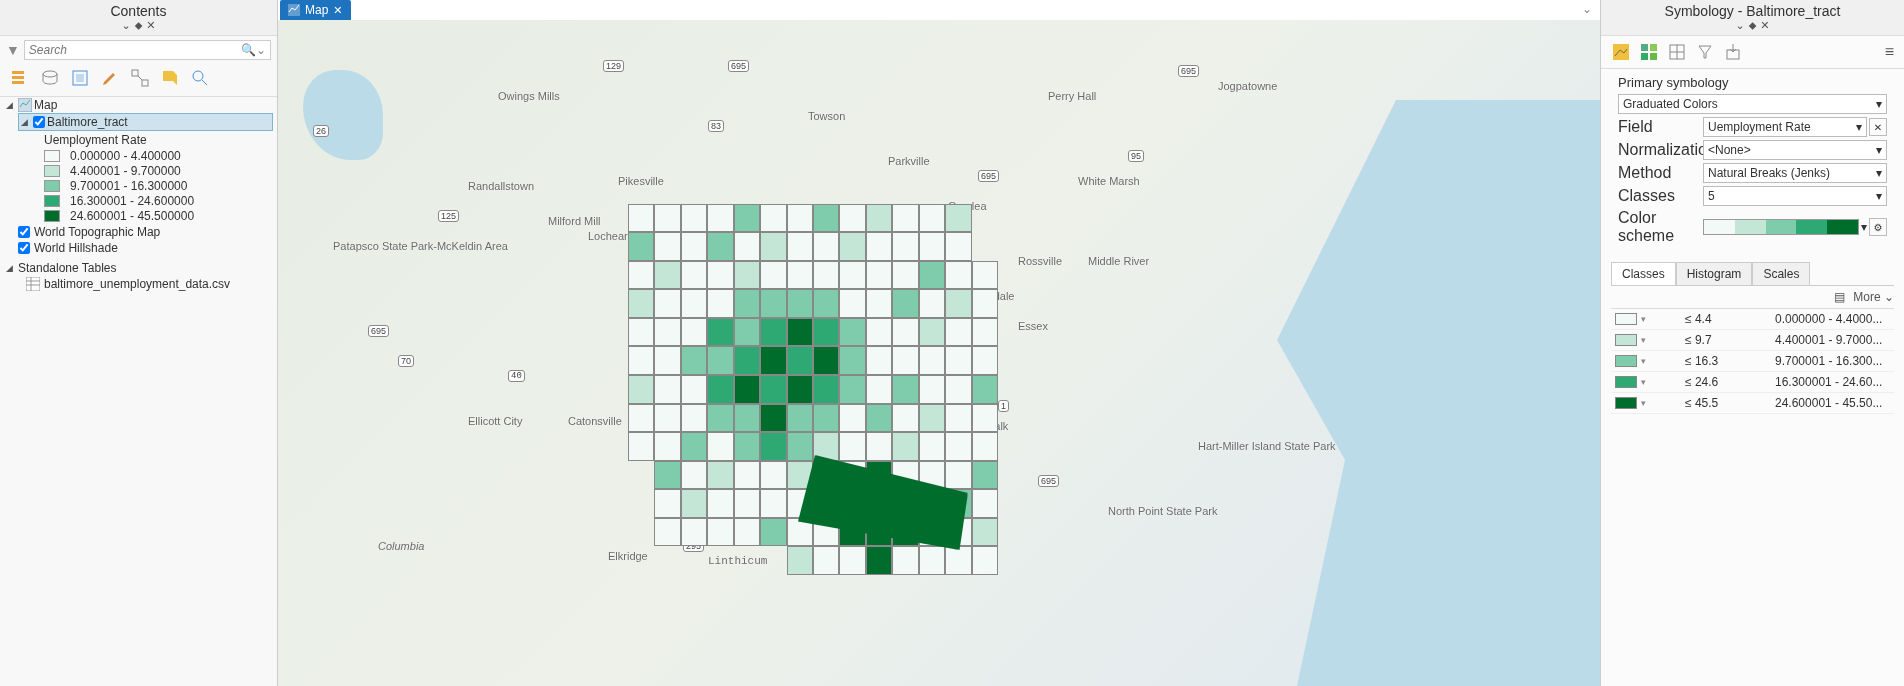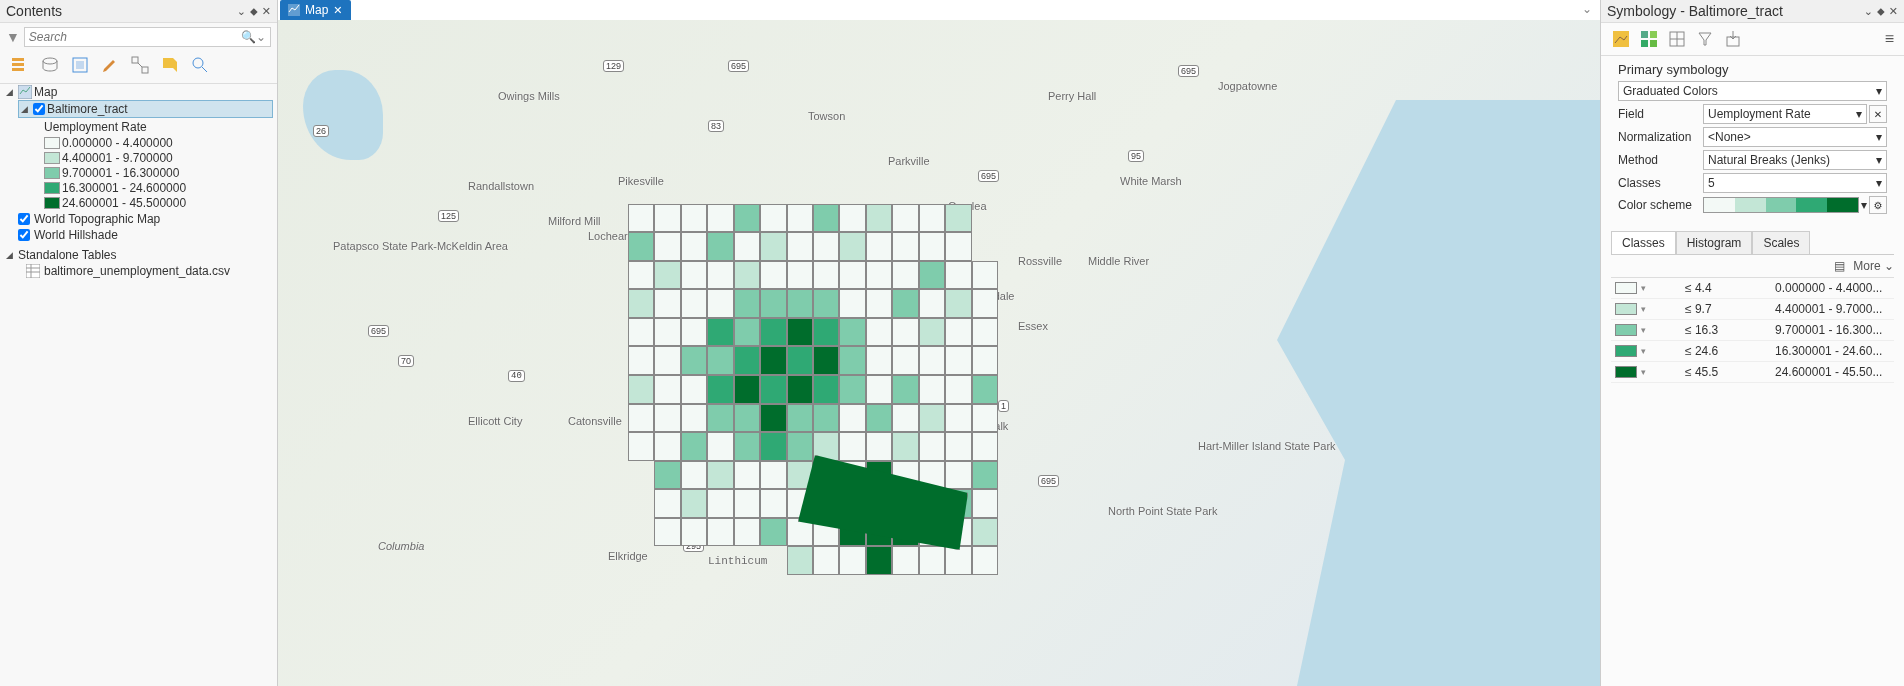--- a/index.html
+++ b/index.html
@@ -1,41 +1,41 @@
 <!DOCTYPE html>
 <html><head>
 <meta charset="utf-8">
 <style>
 * { box-sizing: border-box; margin: 0; padding: 0; font-family: "Segoe UI", sans-serif; }
 body { width: 1904px; height: 686px; display: flex; background: #fff; overflow: hidden; font-size: 12px; color: #323232; }
 
 
 .contents-panel { width: 278px; border-right: 1px solid #ccc; display: flex; flex-direction: column; background: #f8f8f8; }
-.panel-header { display: flex; align-items: center; justify-content: space-between; padding: 3px 6px; background: #f0f0f0; border-bottom: 1px solid #ddd; font-size: 14px; }
+.panel-header { display: flex; align-items: center; justify-content: space-between; padding: 3px 6px; background: #f0f0f0; border-bottom: 1px solid #ddd; font-size: 14px; flex-direction: column; }
 .panel-header-title { font-weight: normal; }
 .panel-header-icons { display: flex; gap: 4px; }
 .panel-header-icons span { cursor: pointer; color: #555; font-size: 11px; }
 .search-row { display: flex; align-items: center; padding: 4px 6px; gap: 4px; }
 .filter-icon { color: #888; font-size: 14px; cursor: pointer; }
 .search-box { flex: 1; display: flex; align-items: center; border: 1px solid #ccc; background: #fff; padding: 2px 4px; }
 .search-box input { border: none; outline: none; flex: 1; font-size: 12px; font-style: italic; color: #888; }
 .search-box .mag { color: #888; cursor: pointer; }
 .toolbar-row { display: flex; gap: 10px; padding: 4px 10px 8px; border-bottom: 1px solid #ddd; }
 .toolbar-icon { width: 20px; height: 20px; cursor: pointer; display: flex; align-items: center; justify-content: center; }
 .section-heading { padding: 6px 10px; font-weight: bold; font-size: 13px; }
 .tree { padding: 0 4px; }
 .tree-row { display: flex; align-items: center; padding: 1px 2px; gap: 2px; }
 .tree-row.selected { background: #cfe3ee; border: 1px solid #7fb5d4; }
 .tree-arrow { width: 10px; color: #555; cursor: pointer; font-size: 9px; }
 .tree-check { width: 12px; height: 12px; }
 .mapglobe { width: 14px; height: 14px; }
 .tree-label { font-size: 12px; }
 .legend-block { margin-left: 40px; }
 .legend-title { font-size: 12px; margin: 2px 0; }
-.legend-item { display: flex; align-items: center; gap: 2px; margin: 1px 0; }
+.legend-item { display: flex; align-items: center; gap: 10px; margin: 1px 0; }
 .swatch { width: 16px; height: 12px; border: 1px solid #999; }
 .sub-layer { margin-left: 14px; display: flex; align-items: center; gap: 4px; padding: 1px 0; }
 .table-icon { width: 14px; height: 14px; display: inline-flex; }
 
 
 .map-area { flex: 1; position: relative; background: #eef3ee; overflow: hidden; }
 .map-tabs { display: flex; background: #fff; border-bottom: 2px solid #1e73be; }
 .map-tab { display: flex; align-items: center; gap: 5px; background: #1e73be; color: #fff; padding: 3px 8px; font-size: 12px; border-radius: 2px 2px 0 0; margin-left: 2px; }
 .map-tab .close-x { cursor: pointer; color: #fff; font-size: 11px; }
 .map-tab-collapse { margin-left: auto; padding: 2px 8px; color: #888; cursor: pointer; }
@@ -51,21 +51,21 @@
 
 
 .symbology-panel { width: 304px; border-left: 1px solid #ccc; background: #fbfbfb; display: flex; flex-direction: column; }
 .sym-tabs { display: flex; gap: 8px; padding: 6px 10px; border-bottom: 1px solid #ddd; align-items: center; }
 .sym-tab-icon { width: 20px; height: 20px; cursor: pointer; }
 .sym-menu { margin-left: auto; cursor: pointer; font-size: 16px; color: #555; }
 .sym-section { padding: 6px 17px; }
 .sym-section-title { font-size: 13px; margin-bottom: 4px; }
 .dropdown-full { width: 100%; border: 1px solid #bbb; background: #fff; padding: 2px 4px; font-size: 12px; display: flex; justify-content: space-between; cursor: pointer; }
 .field-row { display: flex; align-items: center; margin: 3px 0; }
-.field-row label { width: 85px; font-size: 12px; }
+.field-row label { width: 85px; font-size: 16px; }
 .field-row .dropdown-full { flex: 1; }
 .field-row .extra-btn { width: 18px; height: 18px; border: 1px solid #bbb; margin-left: 2px; display: flex; align-items: center; justify-content: center; cursor: pointer; font-size: 10px; }
 .color-ramp { flex: 1; height: 16px; display: flex; border: 1px solid #999; }
 .color-ramp div { flex: 1; }
 .classes-tabs { display: flex; border-bottom: 1px solid #ccc; margin: 8px 10px 0; }
 .classes-tab { padding: 4px 10px; border: 1px solid #ccc; border-bottom: none; background: #f0f0f0; font-size: 12px; cursor: pointer; }
 .classes-tab.active { background: #fff; }
 .classes-toolbar { display: flex; justify-content: flex-end; align-items: center; padding: 4px 10px; gap: 8px; color: #555; }
 .classes-table { margin: 0 10px; border-top: 1px solid #ddd; }
 .classes-table .hdr { display: flex; background: #f0f0f0; border-bottom: 1px solid #ddd; }
@@ -227,21 +227,21 @@
     <div class="map-bg"></div>
     <div class="water bay"></div>
     <div class="water res"></div>
     <div id="place-labels">
         <div class="place-label" style="left: 220px; top: 70px;">Owings Mills</div>
         <div class="place-label" style="left: 530px; top: 90px;">Towson</div>
         <div class="place-label" style="left: 770px; top: 70px;">Perry Hall</div>
         <div class="place-label" style="left: 940px; top: 60px;">Jogpatowne</div>
         <div class="place-label" style="left: 340px; top: 155px;">Pikesville</div>
         <div class="place-label" style="left: 610px; top: 135px;">Parkville</div>
-        <div class="place-label" style="left: 842px; top: 155px;">White Marsh</div>
+        <div class="place-label" style="left: 800px; top: 155px;">White Marsh</div>
         <div class="place-label" style="left: 190px; top: 160px;">Randallstown</div>
         <div class="place-label" style="left: 270px; top: 195px;">Milford Mill</div>
         <div class="place-label" style="left: 310px; top: 210px;">Lochearn</div>
         <div class="place-label" style="left: 670px; top: 180px;">Overlea</div>
         <div class="place-label" style="left: 740px; top: 235px;">Rossville</div>
         <div class="place-label" style="left: 810px; top: 235px;">Middle River</div>
         <div class="place-label" style="left: 690px; top: 270px;">Rosedale</div>
         <div class="place-label" style="left: 740px; top: 300px;">Essex</div>
         <div class="place-label" style="left: 290px; top: 395px;">Catonsville</div>
         <div class="place-label" style="left: 190px; top: 395px;">Ellicott City</div>

